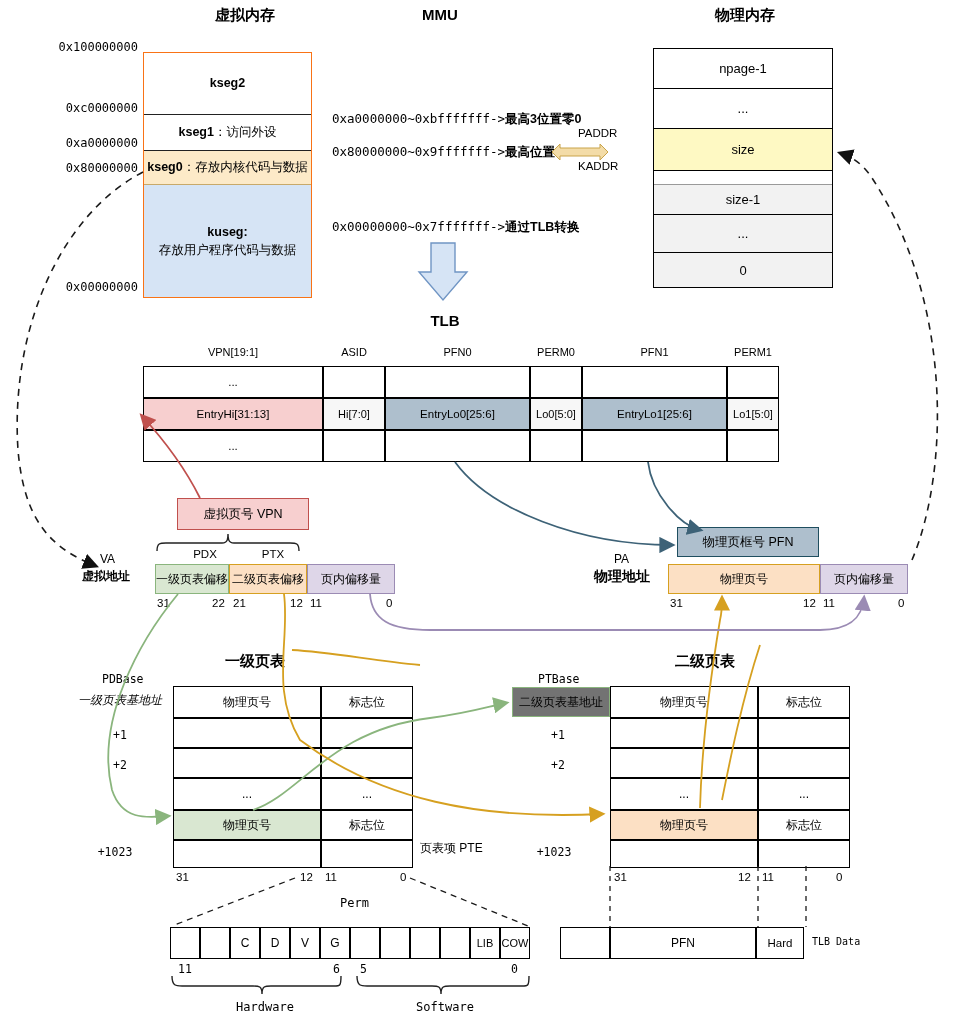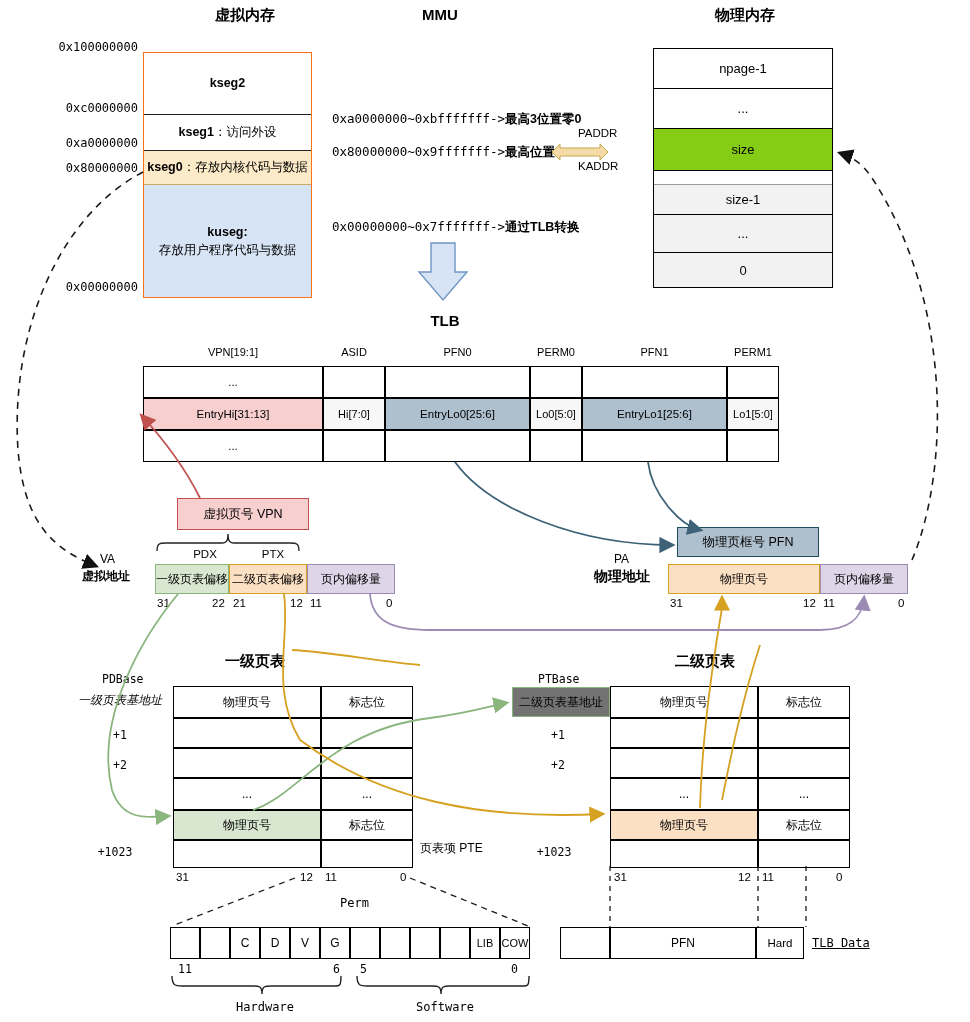--- a/index.html
+++ b/index.html
@@ -79,21 +79,21 @@
 
 <div class="abs ttl" style="left:405px;top:312px;width:80px;">TLB</div>
 
 <div class="abs" style="left:653px;top:48px;width:180px;height:240px;border:1px solid #000;box-sizing:border-box;">
   <div class="pm-cell" style="height:40px;border:none;border-bottom:1px solid #000;background:#fff;">
       <span>npage-1</span>
     </div>
   <div class="pm-cell" style="height:40px;border:none;border-bottom:1px solid #000;background:#fff;">
       <span>...</span>
     </div>
-  <div class="pm-cell" style="height:42px;border:none;border-bottom:1px solid #000;background:#84cc16;">
+  <div class="pm-cell" style="height:42px;border:none;border-bottom:1px solid #000;background:#fef9c3;">
       <span>size</span>
     </div>
   <div class="pm-cell" style="height:14px;border:none;border-bottom:1px solid #9a9a9a;background:#fff;">
       <span></span>
     </div>
   <div class="pm-cell" style="height:30px;border:none;border-bottom:1px solid #000;background:#f2f2f2;">
       <span>size-1</span>
     </div>
   <div class="pm-cell" style="height:38px;border:none;border-bottom:1px solid #000;background:#f2f2f2;">
       <span>...</span>
@@ -379,21 +379,21 @@
   <div class="bf-cell" style="position:absolute;left:0;top:0;width:50px;height:32px;">
       <span></span>
     </div>
   <div class="bf-cell" style="position:absolute;left:50px;top:0;width:146px;height:32px;">
       <span>PFN</span>
     </div>
   <div class="bf-cell" style="position:absolute;left:196px;top:0;width:48px;height:32px;font-size:11.5px;">
       <span>Hard</span>
     </div>
 </div>
-<div class="abs mono" style="left:812px;top:936px;font-size:12px;text-decoration:underline;">TLB Data</div>
+<div class="abs mono" style="left:812px;top:936px;font-size:10px;">TLB Data</div>
 
 <svg class="ov">
   <defs>
     <marker id="ah-green" markerWidth="9" markerHeight="9" refX="7" refY="4.5" orient="auto">
       <path d="M0,0 L9,4.5 L0,9 z" fill="#8ab57d"></path>
       </marker>
     <marker id="ah-orange" markerWidth="9" markerHeight="9" refX="7" refY="4.5" orient="auto">
       <path d="M0,0 L9,4.5 L0,9 z" fill="#d6a020"></path>
       </marker>
     <marker id="ah-purple" markerWidth="9" markerHeight="9" refX="7" refY="4.5" orient="auto">

